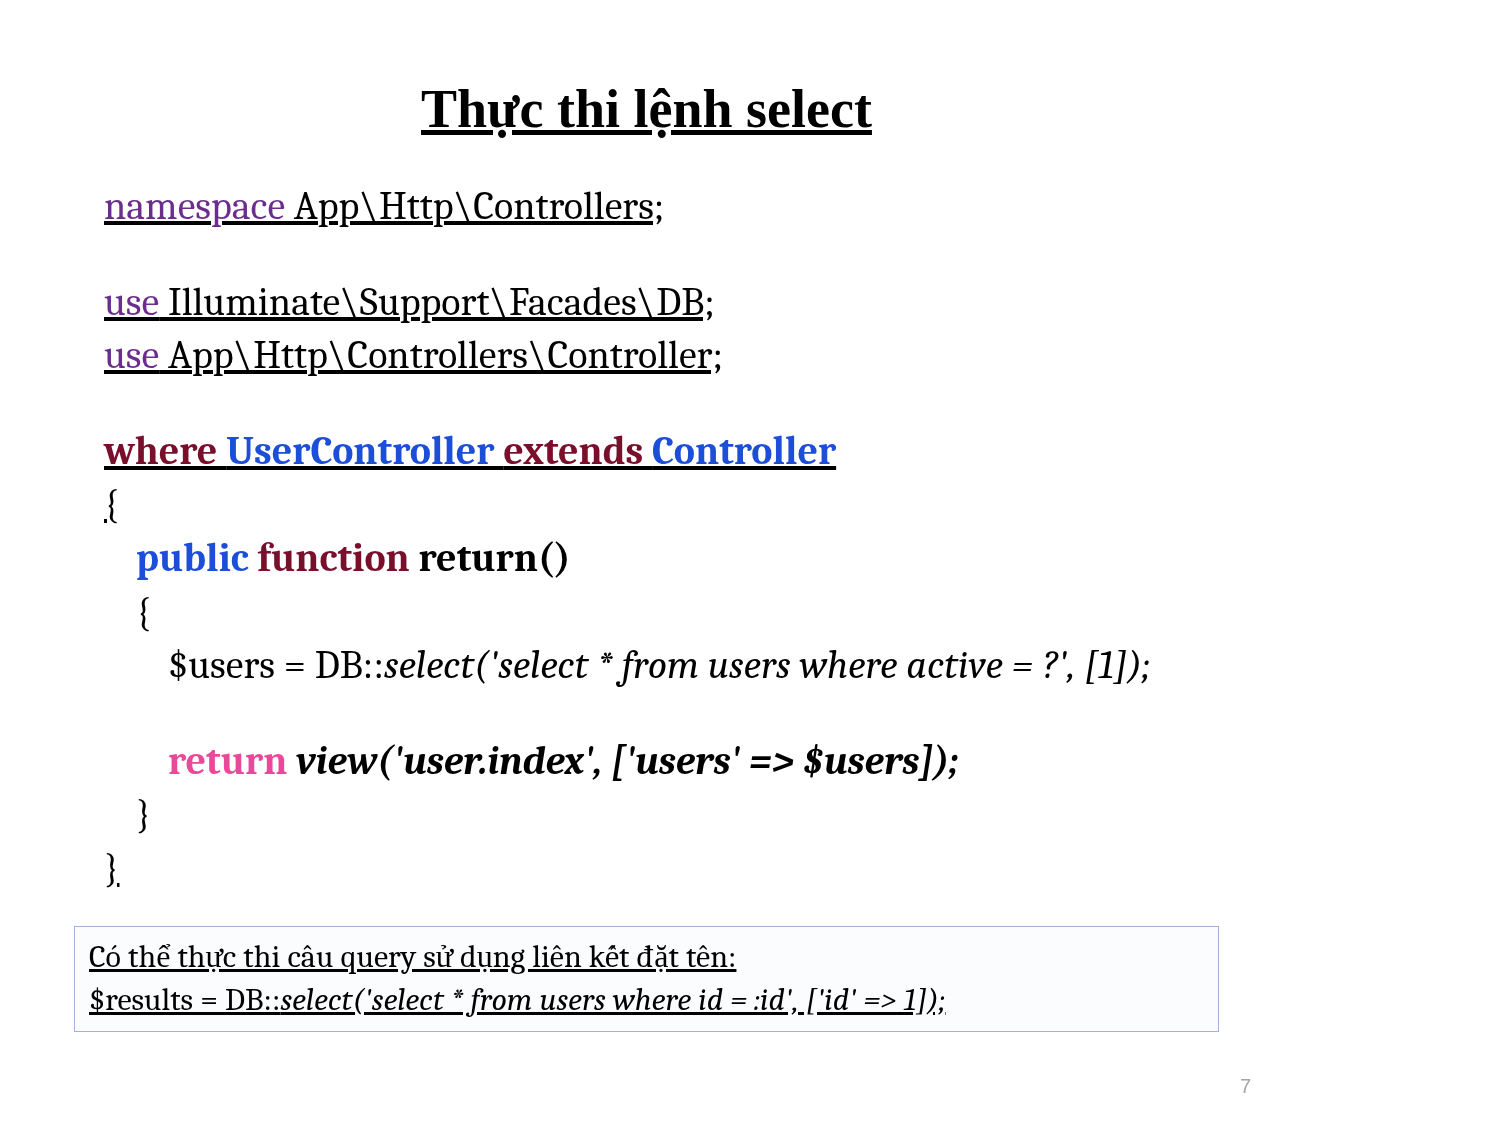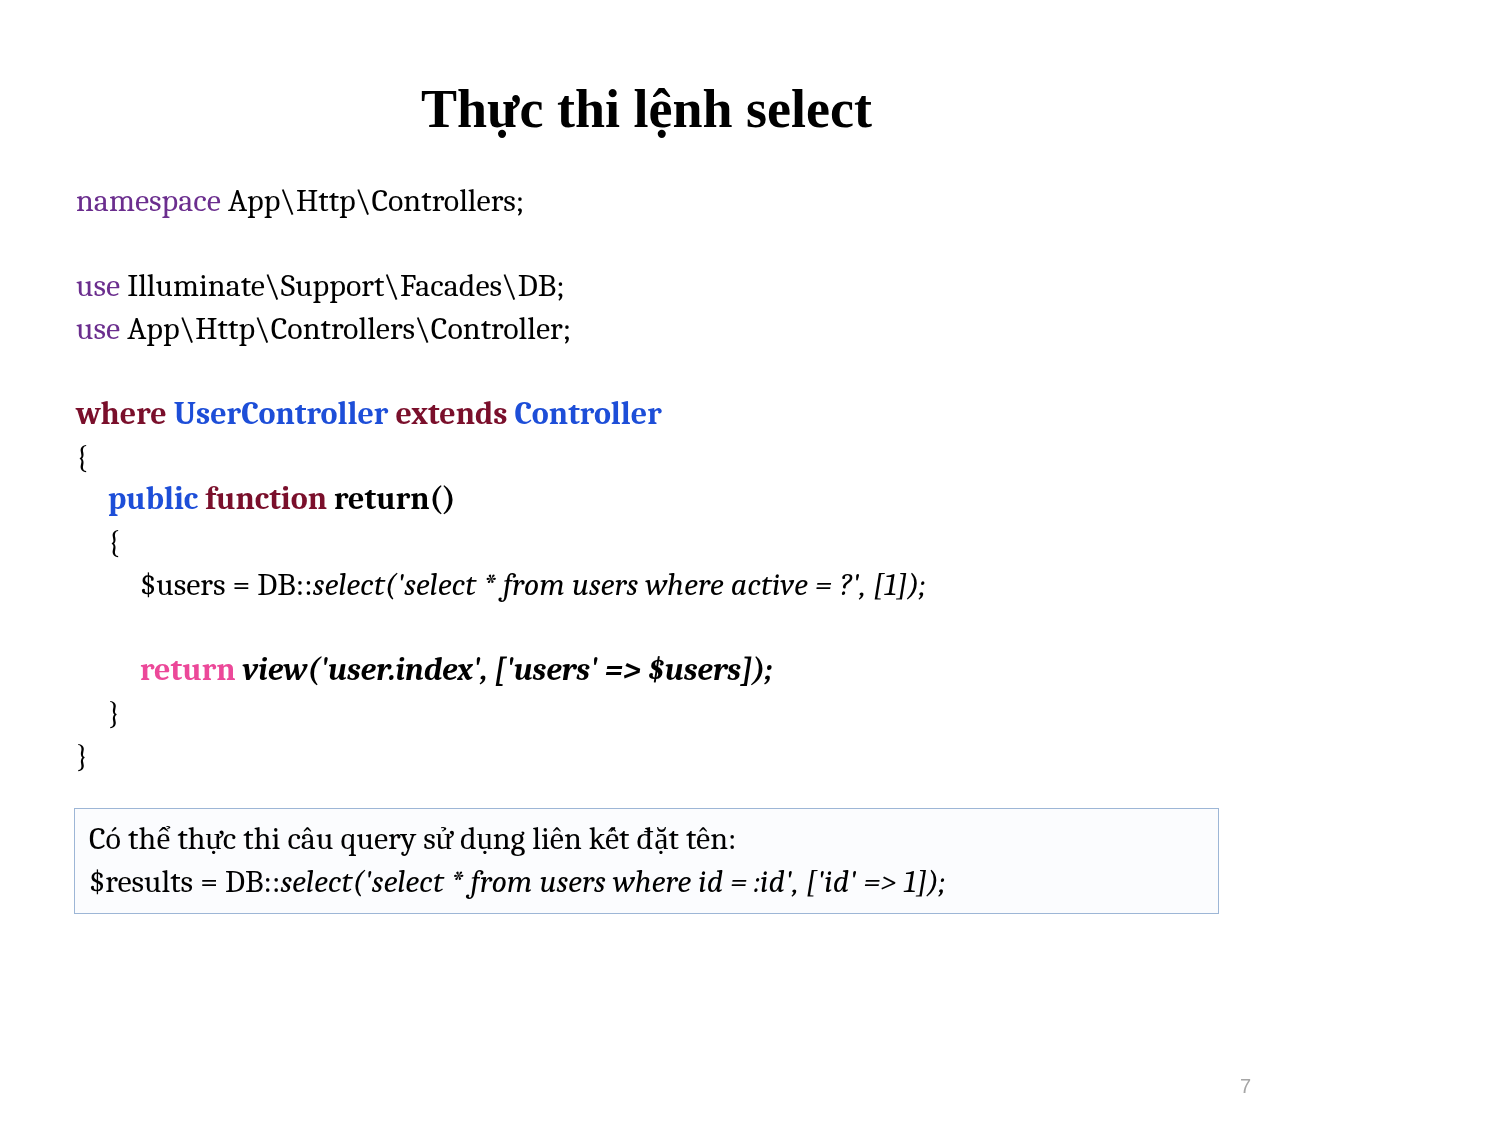--- a/index.html
+++ b/index.html
@@ -10,32 +10,33 @@
     background: #ffffff;
     font-family: Cambria, Georgia, "Times New Roman", serif;
     color: #000000;
     overflow: hidden;
   }
   .slide {
     position: relative;
     width: 1293px;
     height: 1124px;
     box-sizing: border-box;
+    text-decoration: underline;
   }
   .title {
     text-align: center;
     font-weight: 700;
     font-size: 54px;
     padding-top: 78px;
     padding-bottom: 40px;
     font-family: "Times New Roman", Times, serif;
   }
   .code-block {
-    padding: 0 98px 0 76px;
-    font-size: 32px;
+    padding: 0 98px 0 104px;
+    font-size: 40px;
     line-height: 1.34;
     font-family: Cambria, Georgia, "Times New Roman", serif;
   }
   .kw-purple { color: #6b2e8e; }
   .kw-maroon { color: #7a0f2b; font-weight: 700; }
   .kw-green  { color: #1d4ed8; font-weight: 700; }
   .kw-bold   { font-weight: 700; }
   .kw-return { color: #ec4899; font-weight: 700; }
   .italic    { font-style: italic; }
   .indent1   { padding-left: 32px; display: inline-block; }

